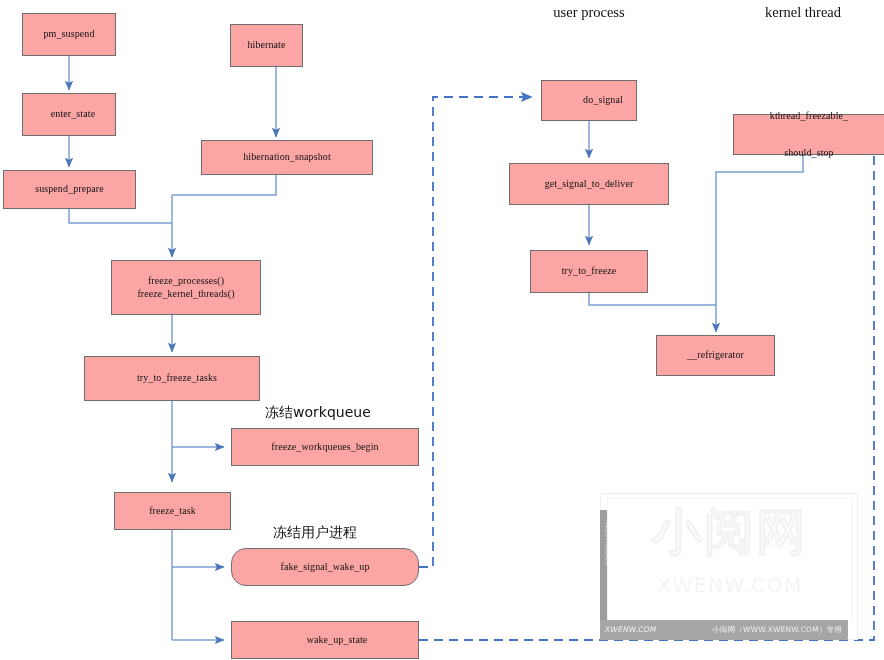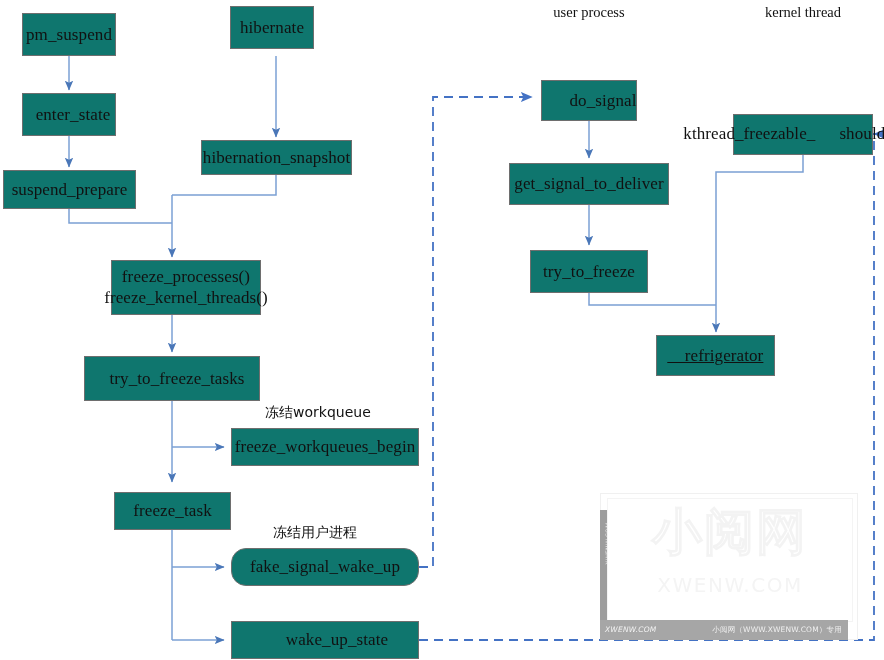--- a/index.html
+++ b/index.html
@@ -26,28 +26,28 @@
     top: 0;
     width: 884px;
     height: 660px;
     pointer-events: none;
     z-index: 1;
   }
   
   .node {
     position: absolute;
     box-sizing: border-box;
-    background: #0f766e;
+    background: #fca5a5;
     border: 1.6px solid #6e6e6e;
     display: flex;
     align-items: center;
     justify-content: center;
     text-align: center;
     color: #111111;
-    font-size: 17px;
+    font-size: 10px;
     line-height: 1.28;
     z-index: 3;
     letter-spacing: 0.1px;
   }
   .node.two-line {
     line-height: 1.22;
   }
   
   .label {
     position: absolute;
@@ -228,23 +228,23 @@
 
   <div class="label col-header" style="left:529px; top:4px; width:120px;">user process</div>
   <div class="label col-header" style="left:742px; top:4px; width:122px;">kernel thread</div>
 
   <div class="node" style="left:22px; top:13px; width:94px; height:43px;">pm_suspend</div>
 
   <div class="node" style="left:22px; top:93px; width:94px; height:43px;padding-left:8px;">enter_state</div>
 
   <div class="node" style="left:3px; top:170px; width:133px; height:39px;">suspend_prepare</div>
 
-  <div class="node" style="left:230px; top:6px; width:84px; height:43px;">hibernate</div>
-
-  <div class="node" style="left:201px; top:140px; width:151px; height:35px;">hibernation_snapshot</div>
+  <div class="node" style="left:230px; top:24px; width:73px; height:43px;">hibernate</div>
+
+  <div class="node" style="left:201px; top:140px; width:172px; height:35px;">hibernation_snapshot</div>
 
   <div class="node two-line" style="left:111px; top:260px; width:150px; height:55px; flex-direction:column;">
     <span>freeze_processes()</span>
     <span>freeze_kernel_threads()</span>
   </div>
 
   <div class="node" style="left:84px; top:356px; width:176px; height:45px;padding-left:10px;">try_to_freeze_tasks</div>
 
   <div class="node" style="left:231px; top:428px; width:188px; height:38px;">freeze_workqueues_begin</div>
 
@@ -253,23 +253,23 @@
   <div class="node" style="left:231px; top:548px; width:188px; height:38px;border-radius:15px;">fake_signal_wake_up</div>
 
   <div class="node" style="left:231px; top:621px; width:188px; height:38px;padding-left:24px;">wake_up_state</div>
 
   <div class="node" style="left:541px; top:80px; width:96px; height:41px;padding-left:28px;">do_signal</div>
 
   <div class="node" style="left:509px; top:163px; width:160px; height:42px;">get_signal_to_deliver</div>
 
   <div class="node" style="left:530px; top:250px; width:118px; height:43px;">try_to_freeze</div>
 
-  <div class="node" style="left:656px; top:335px; width:119px; height:41px;text-decoration:underline;">__refrigerator</div>
-
-  <div class="node two-line" style="left:733px; top:114px; width:140px; height:41px; gap:24px;">
+  <div class="node" style="left:656px; top:335px; width:119px; height:41px;">__refrigerator</div>
+
+  <div class="node two-line" style="left:733px; top:114px; width:152px; height:41px; flex-direction:column;gap:24px;">
     <span>kthread_freezable_</span>
     <span>should_stop</span>
   </div>
 
   <div class="label cn" style="left:265px; top:404px; width:180px; text-align:left;">冻结workqueue</div>
 
   <div class="label cn" style="left:273px; top:524px; width:180px; text-align:left;">冻结用户进程</div>
 
 
   <div id="watermark">

